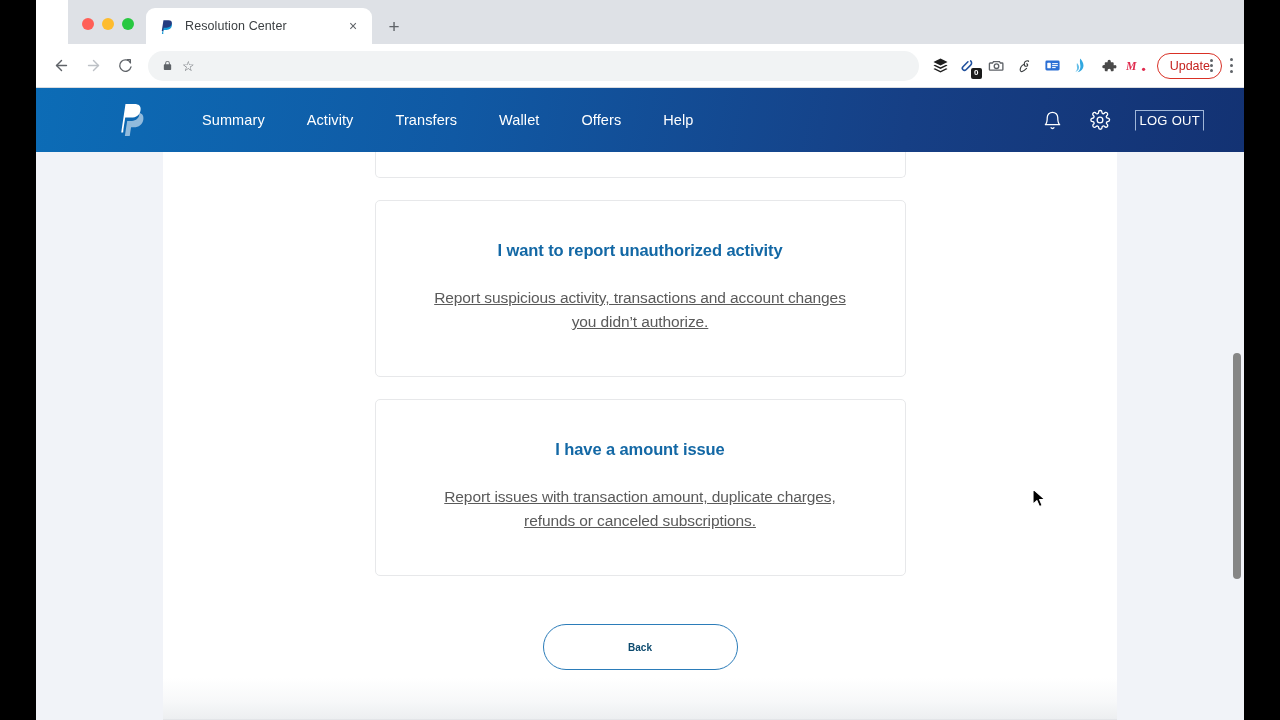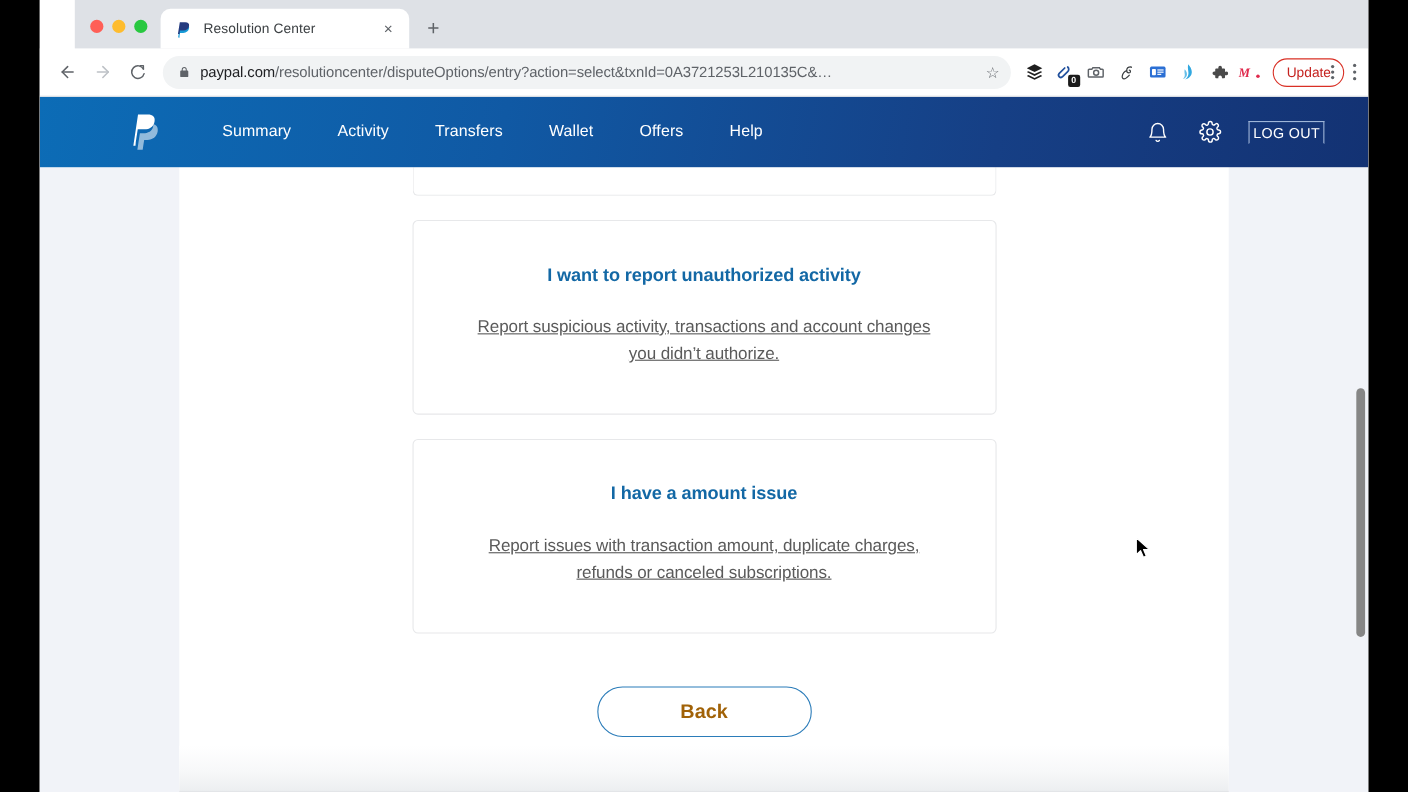--- a/index.html
+++ b/index.html
@@ -189,22 +189,22 @@
     text-decoration: underline;
   }
 
   #back-button-row {
     display: flex; justify-content: center;
     margin-top: 48px;
   }
   #back-button {
     width: 195px; height: 46px;
     border: 1px solid #2b7cb9; border-radius: 24px;
-    background: #ffffff; color: #a16207;
-    font-size: 18px; font-weight: bold;
+    background: #ffffff; color: #0c4a6e;
+    font-size: 10px; font-weight: bold;
     display: flex; align-items: center; justify-content: center;
   }
 
   #footer-band {
     position: absolute; left: 0; right: 0; bottom: 0;
     height: 42px;
     background: linear-gradient(180deg, #ffffff 0%, #f7f8f9 55%, #eceef0 100%);
   }
   #footer-band:after {
     content: ""; position: absolute; left: 0; right: 0; bottom: 0;
@@ -275,21 +275,20 @@
         <path d="M20.2 7.2A8.6 8.6 0 1 0 21 13.4"></path>
       </svg>
     </div>
 
     <div id="omnibox">
       <span id="site-lock-icon">
         <svg width="11" height="13" viewBox="0 0 24 24" fill="currentColor">
           <path d="M17 9V7a5 5 0 0 0-10 0v2H5.8A1.8 1.8 0 0 0 4 10.8v9.4A1.8 1.8 0 0 0 5.8 22h12.4a1.8 1.8 0 0 0 1.8-1.8v-9.4A1.8 1.8 0 0 0 18.2 9H17zm-2 0H9V7a3 3 0 0 1 6 0v2z"></path>
         </svg>
       </span>
-      <span id="omnibox-url"><span class="url-host">paypal.com</span><span class="url-path">/resolutioncenter/disputeOptions/entry?action=select&amp;txnId=0A3721253L210135C&amp;…</span></span>
       <span id="bookmark-star">☆</span>
     </div>
 
     <div id="extensions">
 
       <div class="ext-icon">
         <svg width="17" height="17" viewBox="0 0 24 24" fill="#1f1f1f">
           <path d="M12 2 2 7l10 5 10-5-10-5z"></path>
           <path d="M2 12l10 5 10-5-2.2-1.1L12 14.6 4.2 10.9 2 12z"></path>
           <path d="M2 17l10 5 10-5-2.2-1.1L12 19.6 4.2 15.9 2 17z"></path>

